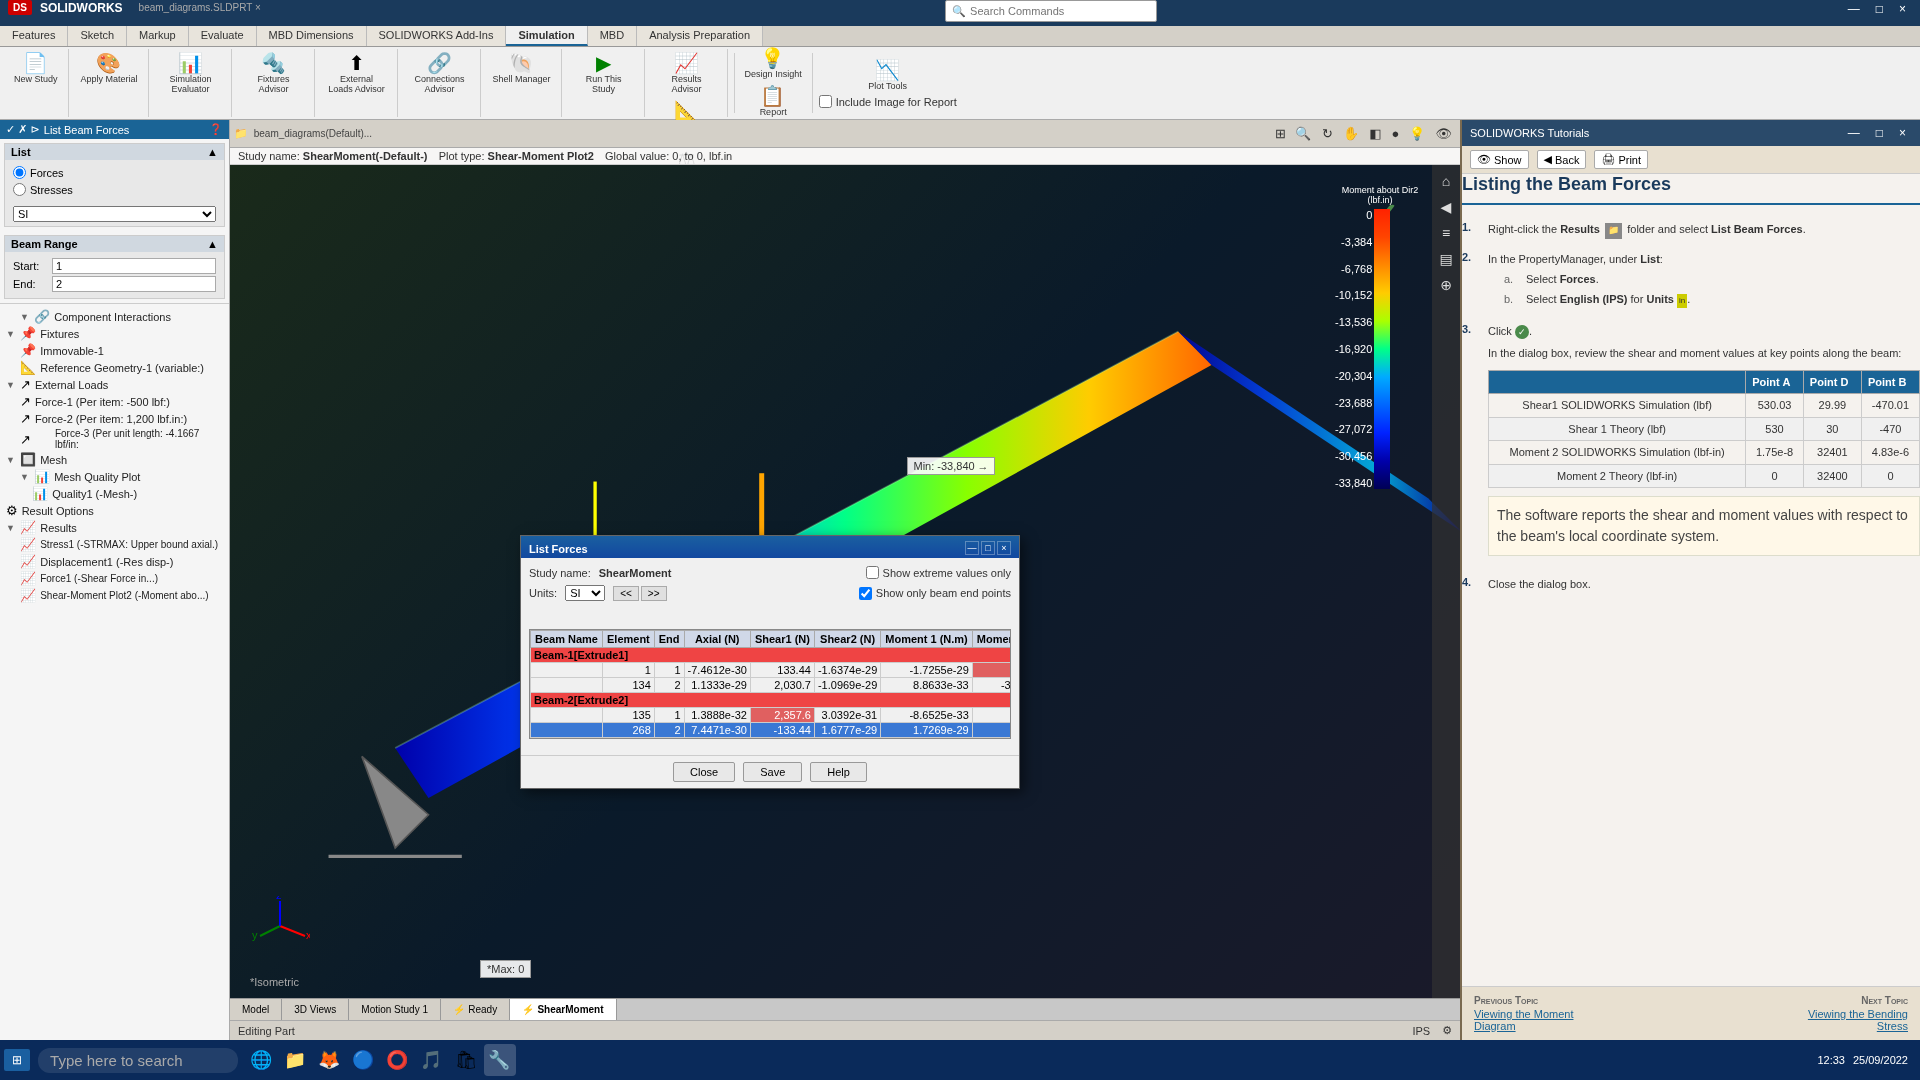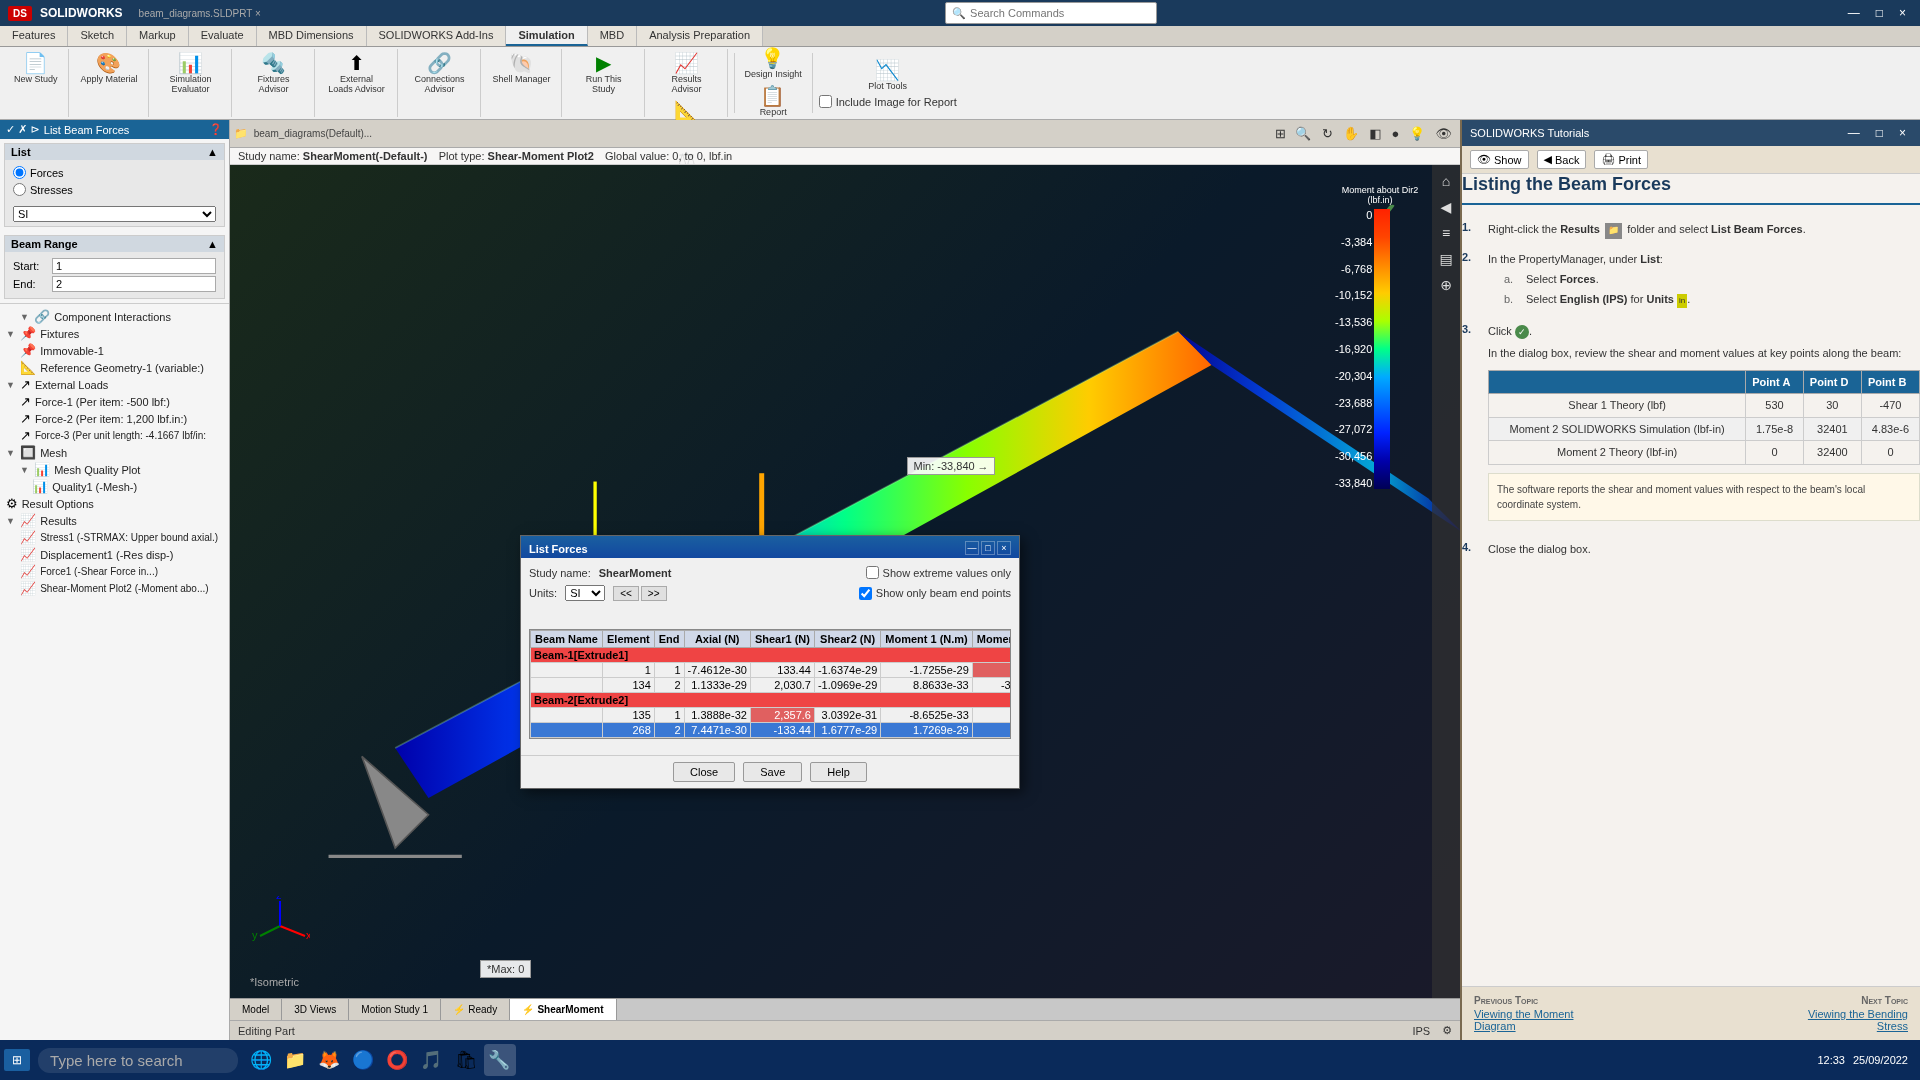--- a/index.html
+++ b/index.html
@@ -4,21 +4,21 @@
   <style>
     * { box-sizing: border-box; margin: 0; padding: 0; font-family: 'Segoe UI', Arial, sans-serif; font-size: 11px; }
     body { width: 1920px; height: 1080px; overflow: hidden; background: #d4d0c8; display: flex; flex-direction: column; }
 
     
     .title-bar {
       background: #1a3a5c;
       color: white;
       height: 26px;
       display: flex;
-      align-items: center;
+      align-items: flex-start;
       justify-content: space-between;
       padding: 0 8px;
       flex-shrink: 0;
     }
     .title-bar-left { display: flex; align-items: center; gap: 8px; }
     .sw-logo { background: #c00; color: white; font-weight: bold; font-size: 10px; padding: 2px 5px; border-radius: 2px; }
     .title-bar-controls { display: flex; gap: 4px; }
     .title-bar-btn { background: none; border: none; color: white; cursor: pointer; padding: 2px 6px; font-size: 12px; }
 
     
@@ -347,21 +347,21 @@
       border: 1px solid #ccc;
       text-align: center;
     }
     .tutorial-table tr:nth-child(even) td { background: #f0f0f0; }
 
     .note-box {
       background: #fff8e8;
       border: 1px solid #ddc;
       padding: 8px;
       margin: 8px 0;
-      font-size: 10px;
+      font-size: 14px;
       line-height: 1.5;
       color: #444;
     }
 
     .tutorial-nav {
       background: #e8e0d0;
       border-top: 1px solid #ccc;
       padding: 8px 12px;
       display: flex;
       justify-content: space-between;
@@ -743,21 +743,21 @@
         <div class="tree-item tree-indent">
           <span class="item-icon">↗</span>
           <span class="item-label">Force-1 (Per item: -500 lbf:)</span>
         </div>
         <div class="tree-item tree-indent">
           <span class="item-icon">↗</span>
           <span class="item-label">Force-2 (Per item: 1,200 lbf.in:)</span>
         </div>
         <div class="tree-item tree-indent">
           <span class="item-icon">↗</span>
-          <span class="item-label" style="font-size:10px;">Force-3 (Per unit length: -4.1667 lbf/in:</span>
+          <span class="item-label" style="font-size:10px;margin-left:20px;">Force-3 (Per unit length: -4.1667 lbf/in:</span>
         </div>
         <div class="tree-item">
           <span class="expand-icon">▼</span>
           <span class="item-icon">🔲</span>
           <span class="item-label">Mesh</span>
         </div>
         <div class="tree-item tree-indent">
           <span class="expand-icon">▼</span>
           <span class="item-icon">📊</span>
           <span class="item-label">Mesh Quality Plot</span>
@@ -1106,20 +1106,26 @@
               <thead>
                 <tr>
                   <th></th>
                   <th>Point A</th>
                   <th>Point D</th>
                   <th>Point B</th>
                 </tr>
               </thead>
               <tbody>
                 <tr>
+                  <td>Shear1 SOLIDWORKS Simulation (lbf)</td>
+                  <td>530.03</td>
+                  <td>29.99</td>
+                  <td>-470.01</td>
+                </tr>
+                <tr>
                   <td>Shear 1 Theory (lbf)</td>
                   <td>530</td>
                   <td>30</td>
                   <td>-470</td>
                 </tr>
                 <tr>
                   <td>Moment 2 SOLIDWORKS Simulation (lbf-in)</td>
                   <td>1.75e-8</td>
                   <td>32401</td>
                   <td>4.83e-6</td>

